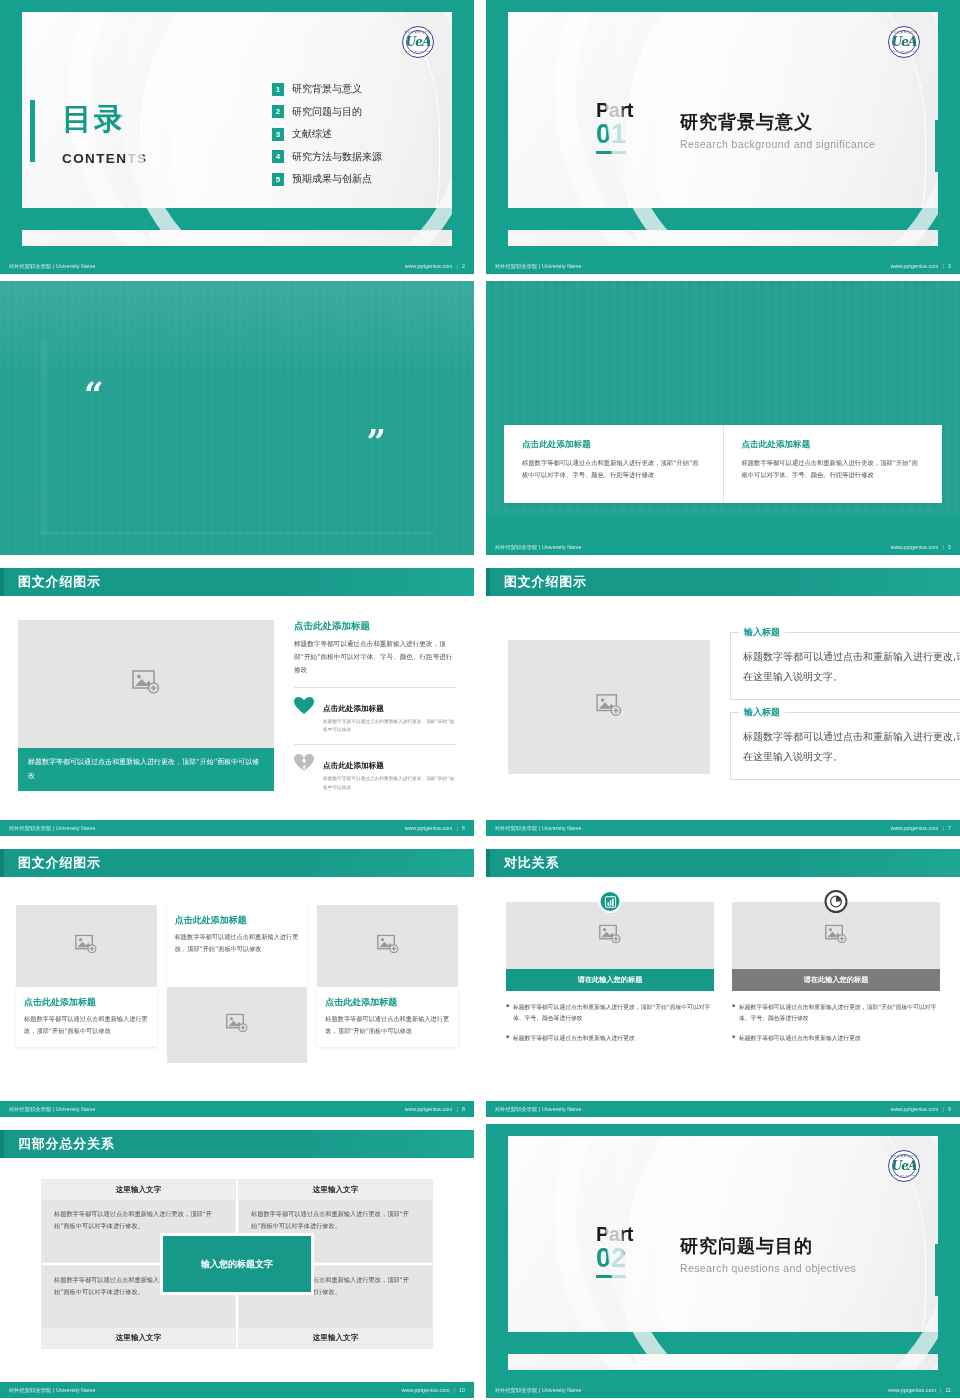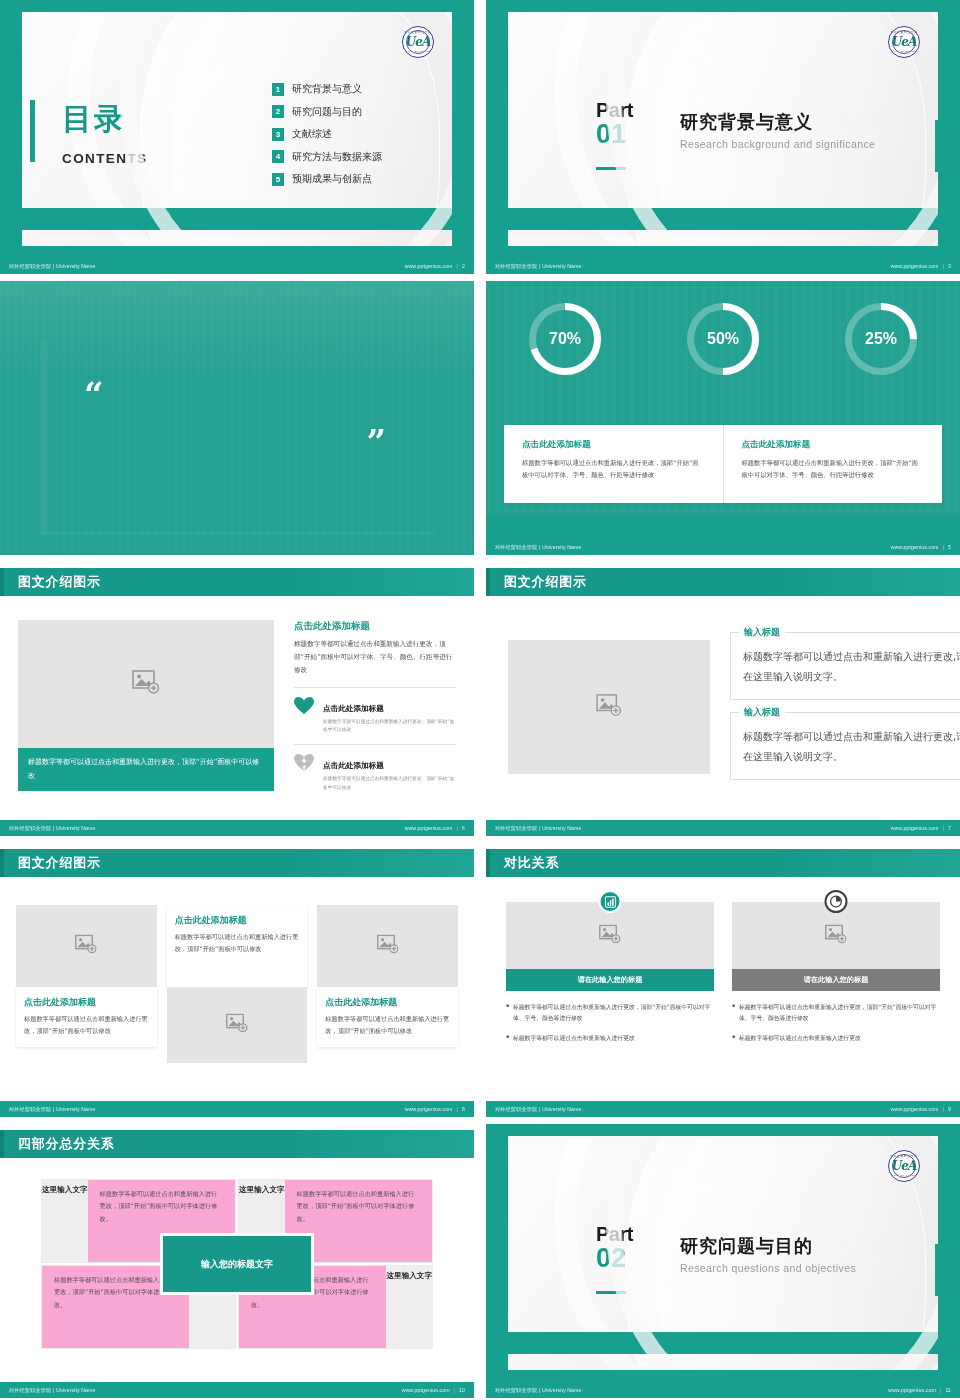--- a/index.html
+++ b/index.html
@@ -63,21 +63,21 @@
   .toc-list { position:absolute; left:250px; top:70px; display:flex; flex-direction:column; gap:8.5px; }
   .toc-row { display:flex; align-items:center; gap:8px; }
   .toc-num { width:12px; height:13px; background:#18a08f; color:#fff; font-size:8px;
     font-weight:bold; display:flex; align-items:center; justify-content:center; }
   .toc-txt { font-size:10px; color:#2b2b2b; font-family:"DejaVu Sans","Liberation Sans",sans-serif; }
 
   
   .part-num { position:absolute; left:88px; top:88px; }
   .part-num .p { font-size:20px; font-weight:bold; color:#1b1b1b; line-height:1; letter-spacing:-.5px;}
   .part-num .n { font-size:27px; font-weight:bold; color:#17998a; line-height:1;
-    margin-top:1px; border-bottom:3px solid #17998a; padding-bottom:19px; display:inline-block; }
+    margin-top:1px; border-bottom:3px solid #17998a; padding-bottom:3px; display:inline-block; }
   .part-txt { position:absolute; left:172px; top:98px; }
   .part-txt .cn { font-size:18px; font-weight:bold; color:#1b1b1b; letter-spacing:1px;
     font-family:"DejaVu Sans","Liberation Sans",sans-serif; }
   .part-txt .en { font-size:10.5px; color:#9a9a9a; letter-spacing:.4px; margin-top:4px; }
   .part-rule { position:absolute; right:0; top:108px; width:3px; height:52px; background:#18a08f; }
 
   
   .quote { background:#1aa08f; }
   .quote .photo { position:absolute; inset:0;
     background:
@@ -188,22 +188,22 @@
   .s8 ul { list-style:none; margin-top:11px; }
   .s8 li { font-size:5.8px; line-height:1.95; color:#4a4a4a; margin-bottom:8px;
     padding-left:7px; position:relative;
     font-family:"DejaVu Sans","Liberation Sans",sans-serif; }
   .s8 li::before { content:"▪"; position:absolute; left:0; top:-1px; font-size:5px; color:#666; }
 
   
   .s9 { position:absolute; left:42px; top:56px; right:42px; }
   .s9grid { display:grid; grid-template-columns:1fr 1fr; grid-template-rows:1fr 1fr;
     gap:4px; }
-  .q-cell { background:#f9a8d4; box-shadow:0 0 0 1px #ececec; position:relative;
-    height:82px; display:flex; }
+  .q-cell { background:#e5e5e5; box-shadow:0 0 0 1px #ececec; position:relative;
+    height:82px; display:flex; flex-direction:column; }
   .q-cell .lbl { background:#eeeeee; text-align:center; font-size:7.6px; font-weight:bold;
     color:#2b2b2b; padding:5px 0; font-family:"DejaVu Sans","Liberation Sans",sans-serif; }
   .q-cell .bd { flex:1; padding:8px 12px; font-size:6.2px; line-height:2.0; color:#4d4d4d;
     font-family:"DejaVu Sans","Liberation Sans",sans-serif; }
   .s9center { position:absolute; left:50%; top:50%; transform:translate(-50%,-50%);
     width:148px; height:56px; background:#17998a; color:#fff; display:flex;
     align-items:center; justify-content:center; font-size:9px; font-weight:bold;
     box-shadow:0 0 0 3px #fff; z-index:5;
     font-family:"DejaVu Sans","Liberation Sans",sans-serif; }
 </style>
@@ -303,43 +303,20 @@
     <div class="photo">
       <div class="sky"></div>
       <div class="bldg"></div>
     </div>
     <div class="qmark open">“</div>
     <div class="qmark close">”</div>
   </div>
 
   <div class="slide donuts">
     <div class="photo"></div>
-    <div class="donut-row">
-      <div class="donut">
-        <div class="ringbg"></div>
-        <svg viewBox="0 0 72 72">
-          <circle cx="36" cy="36" r="32.5" fill="none" stroke="#ffffff" stroke-width="7" stroke-dasharray="142.9 61.3"></circle>
-        </svg>
-        <div class="val">70%</div>
-      </div>
-      <div class="donut">
-        <div class="ringbg"></div>
-        <svg viewBox="0 0 72 72">
-          <circle cx="36" cy="36" r="32.5" fill="none" stroke="#ffffff" stroke-width="7" stroke-dasharray="102.1 102.1"></circle>
-        </svg>
-        <div class="val">50%</div>
-      </div>
-      <div class="donut">
-        <div class="ringbg"></div>
-        <svg viewBox="0 0 72 72">
-          <circle cx="36" cy="36" r="32.5" fill="none" stroke="#ffffff" stroke-width="7" stroke-dasharray="51.1 153.2"></circle>
-        </svg>
-        <div class="val">25%</div>
-      </div>
-    </div>
     <div class="info-card">
       <div class="info-col">
         <div class="h">点击此处添加标题</div>
         <div class="b">标题数字等都可以通过点击和重新输入进行更改，顶部“开始”面板中可以对字体、字号、颜色、行距等进行修改</div>
       </div>
       <div class="info-col">
         <div class="h">点击此处添加标题</div>
         <div class="b">标题数字等都可以通过点击和重新输入进行更改，顶部“开始”面板中可以对字体、字号、颜色、行距等进行修改</div>
       </div>
     </div>

